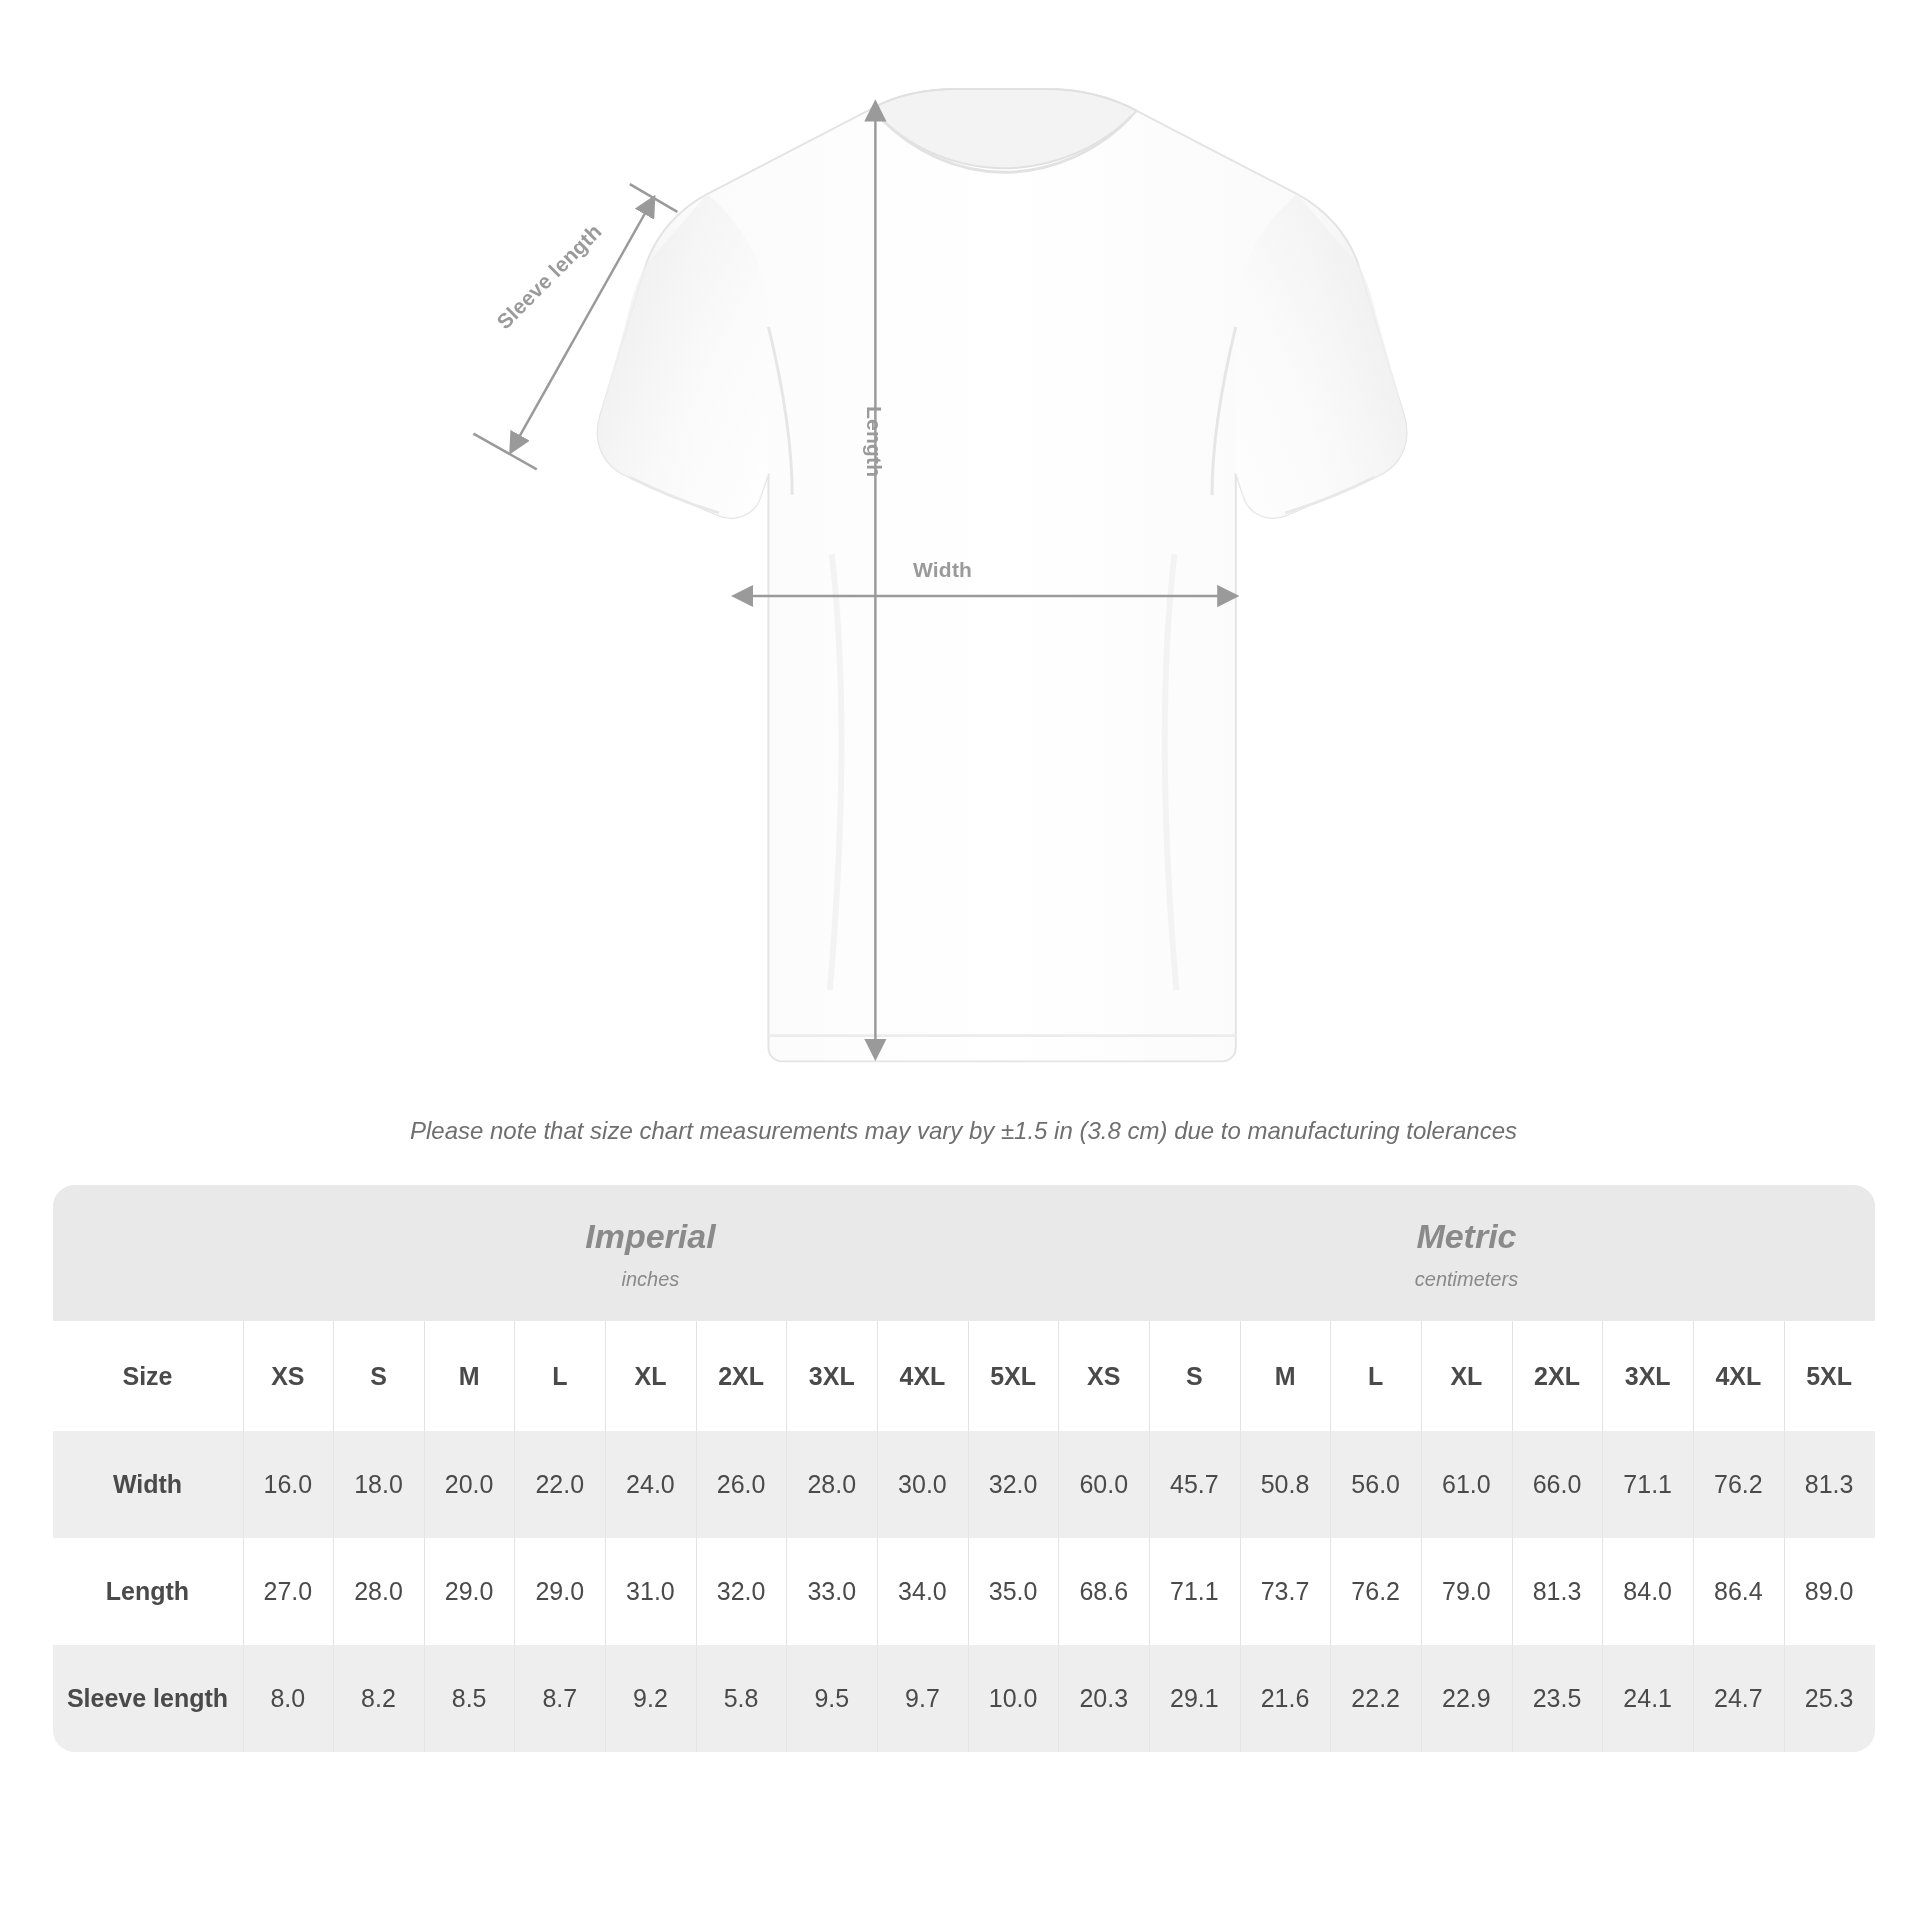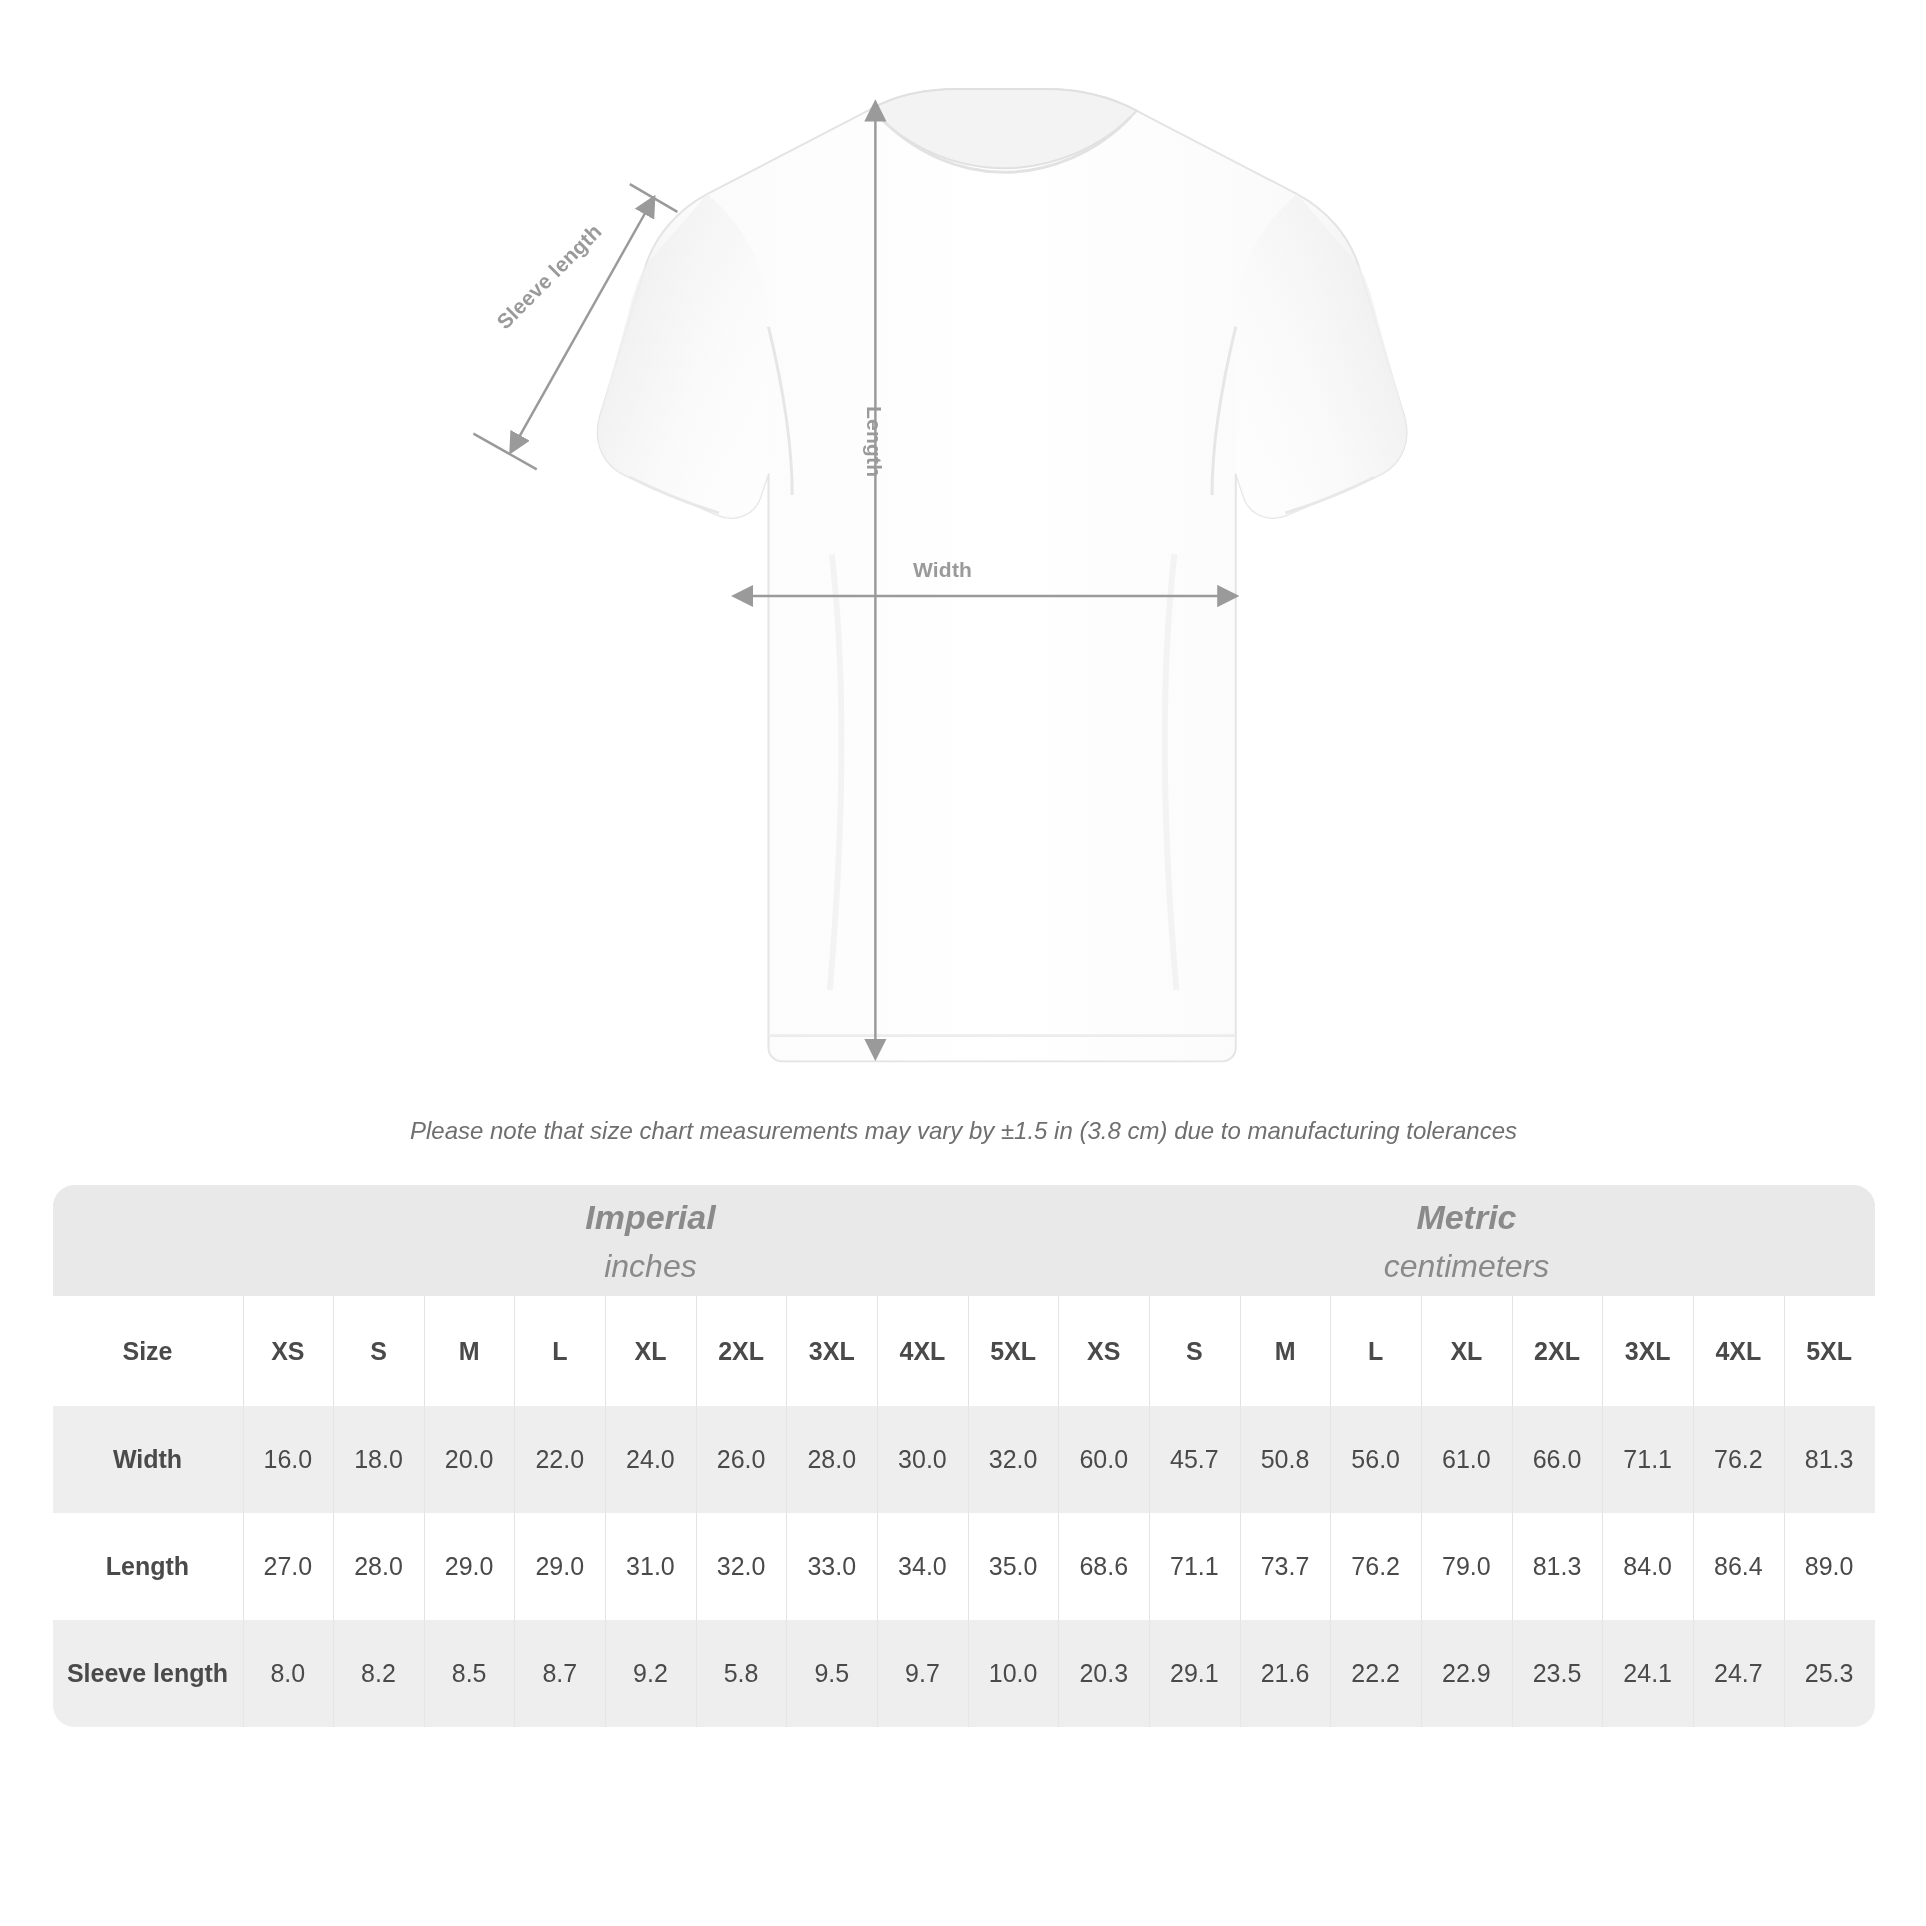--- a/index.html
+++ b/index.html
@@ -90,32 +90,32 @@
   table.size-table th {
     text-align: center;
     vertical-align: middle;
     font-size: 25px;
     color: #4a4a4a;
     padding: 0;
     border: none;
   }
   
   .units-row td {
-    height: 111px;
+    height: 136px;
     background: #e9e9e9;
   }
   .unit-name {
     font-size: 34px;
     font-weight: bold;
     font-style: italic;
     color: #8a8a8a;
     line-height: 1.25;
   }
   .unit-sub {
-    font-size: 32px;
+    font-size: 20px;
     font-style: italic;
     color: #8a8a8a;
     margin-top: 10px;
   }
   .size-row td {
     height: 110px;
     background: #ffffff;
     font-weight: bold;
     color: #6b6b6b;
     font-size: 26px;

